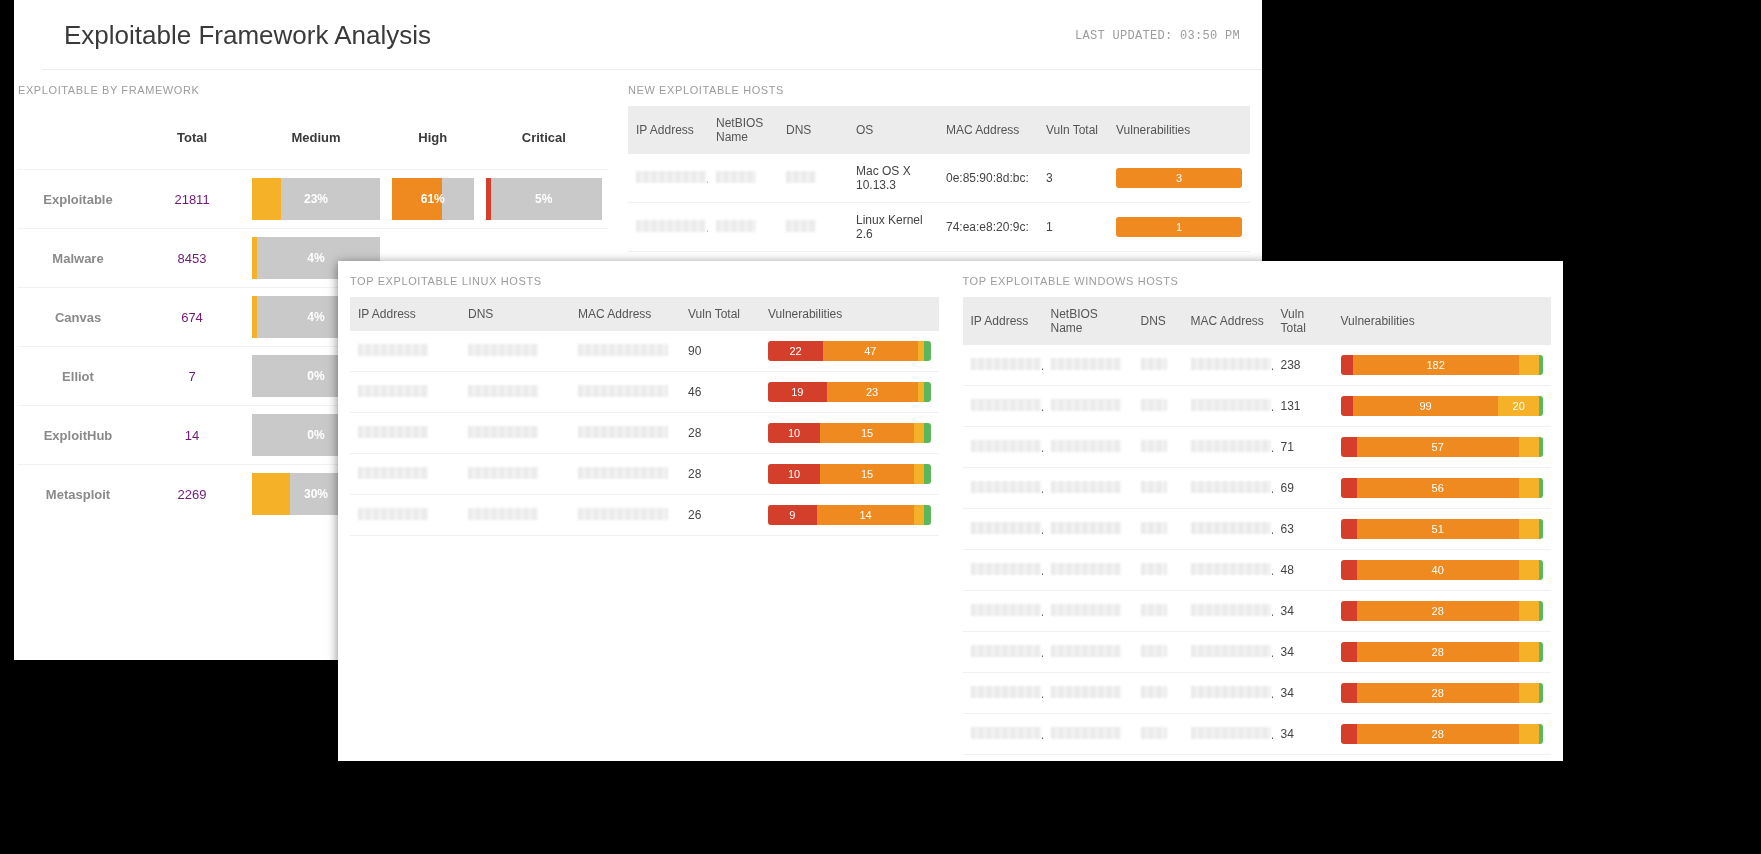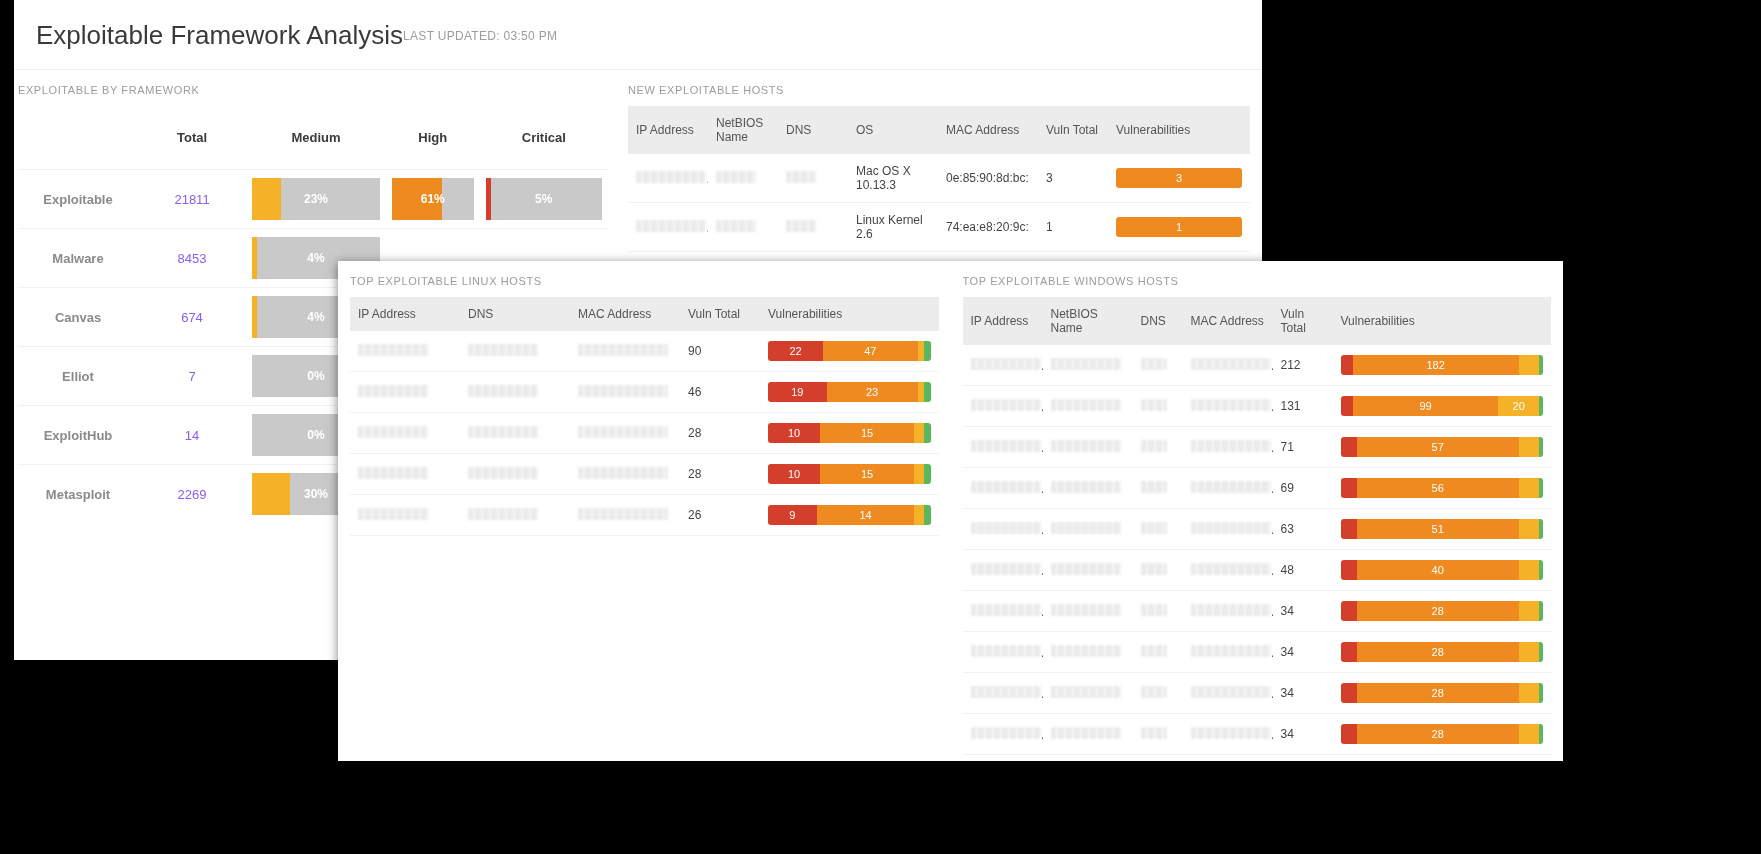--- a/index.html
+++ b/index.html
@@ -27,34 +27,36 @@
   top: 261px;
   width: 1225px;
   height: 500px;
   background: #fff;
   box-shadow: 0 2px 10px rgba(0,0,0,0.5);
 }
 
 
 .hdr {
   display: flex;
-  justify-content: flex-start;
+  justify-content: space-between;
   align-items: center;
   padding: 20px 22px 18px 22px;
   border-bottom: 1px solid #eee;
+  margin-left: 28px;
 }
 .hdr h1 {
   font-weight: 300;
   font-size: 26px;
   color: #3a3a3a;
 }
 .hdr .ts {
   font-size: 12px;
   color: #9c9c9c;
   letter-spacing: 0.3px;
+  font-family: Liberation Mono, monospace;
 }
 
 
 .sect-title {
   font-size: 11px;
   color: #9c9c9c;
   letter-spacing: 0.6px;
   padding: 14px 0 10px 0;
   text-transform: uppercase;
 }
@@ -84,21 +86,21 @@
 }
 .fw-tbl td {
   padding: 14px 6px;
   text-align: center;
   font-size: 13px;
   color: #7a7a7a;
   border-top: 1px solid #f2f2f2;
   font-weight: bold;
 }
 .fw-tbl td.name { text-align: center; color: #8a8a8a; }
-.fw-tbl td.total { color: #8b5cf6; font-weight: 400; }
+.fw-tbl td.total { color: #701a75; font-weight: 400; }
 .bar-cell { padding: 8px 6px !important; }
 .bar {
   height: 42px;
   background: #c9c9c9;
   position: relative;
   width: 100%;
 }
 .bar .fill {
   position: absolute;
   left: 0; top: 0; bottom: 0;
@@ -476,21 +478,21 @@
             <th>Vuln Total</th>
             <th>Vulnerabilities</th>
           </tr>
         </thead>
         <tbody id="wn-body">
             <tr>
               <td><span class="blur"></span></td>
               <td><span class="blur"></span></td>
               <td><span class="blur" style="width:26px"></span></td>
               <td><span class="blur" style="width:80px"></span></td>
-              <td>212</td>
+              <td>238</td>
               <td>
                 <div class="vpill">
                   <div class="seg crit" style="width:6%"></div>
                   <div class="seg high" style="width:82%">182</div>
                   <div class="seg med" style="width:10%"></div>
                   <div class="seg low" style="width:2%"></div>
                 </div>
               </td>
             </tr>
             <tr>

